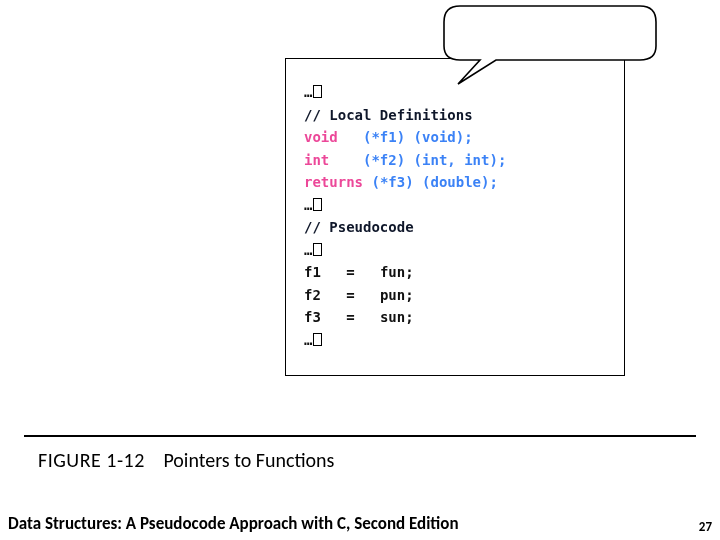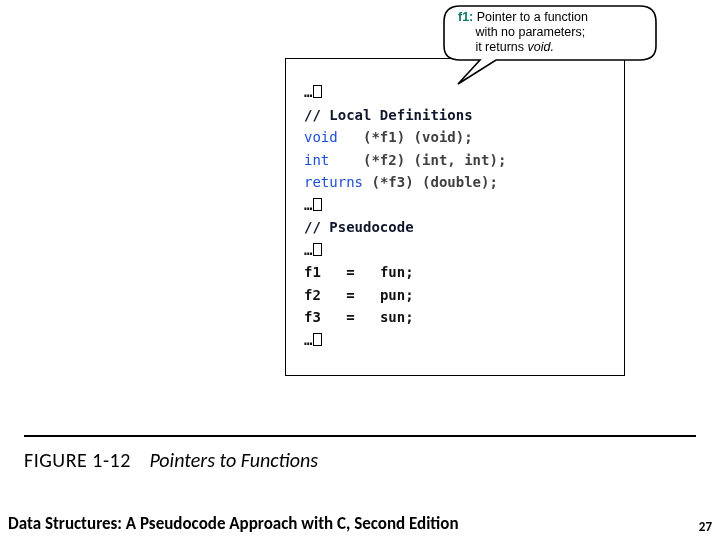--- a/index.html
+++ b/index.html
@@ -24,22 +24,22 @@
     padding: 22px 18px 10px 18px;
     z-index: 1;
   }
   .codebox pre {
     font-family: "Lucida Console", Monaco, Consolas, monospace;
     font-size: 14px;
     line-height: 22.5px;
     white-space: pre;
   }
   .code-comment { color: #0f172a; font-weight: bold; }
-  .code-kw      { color: #1d4ed8; font-weight: normal; }
-  .code-punct   { color: #404040; font-weight: bold; }
+  .code-kw      { color: #ec4899; font-weight: bold; }
+  .code-punct   { color: #3b82f6; font-weight: bold; }
   .code-plain   { color: #111; font-weight: bold; }
   .dotbox {
     display: inline-block;
     width: 9px;
     height: 13px;
     border: 1px solid #000;
     vertical-align: -1px;
     margin-left: 1px;
   }
 
@@ -76,22 +76,22 @@
     background: #000;
   }
   .figcap {
     position: absolute;
     left: 24px;
     top: 448px;
     font-family: "Gill Sans", "Gill Sans MT", Calibri, "Trebuchet MS", sans-serif;
     font-size: 20px;
     color: #000;
   }
-  .figcap .fignum { letter-spacing: 0.5px; margin-right: 14px; }
-  .figcap .figtitle { font-weight: 300; font-style: italic; }
+  .figcap .fignum { letter-spacing: 0.5px; margin-right: 14px; margin-left: 14px; }
+  .figcap .figtitle { font-weight: 300; }
 
   
   .footer-left {
     position: absolute;
     left: 8px;
     bottom: 6px;
     font-family: Calibri, Arial, sans-serif;
     font-size: 17px;
     font-weight: bold;
     color: #000;
@@ -117,26 +117,20 @@
              Q 4 58 20 58
              L 40 58
              L 18 82
              L 56 58
              L 200 58
              Q 216 58 216 44
              L 216 20
              Q 216 4 200 4
              Z" fill="#fff" stroke="#000" stroke-width="1.6"></path>
   </svg>
-  <div class="callout-text">
-    <span class="f1">f1:</span>
-    <span>Pointer to a function</span><br>
-    &nbsp;&nbsp;&nbsp;&nbsp;&nbsp;<span>with no parameters;</span><br>
-    &nbsp;&nbsp;&nbsp;&nbsp;&nbsp;<span>it returns </span><span class="void">void.</span>
-  </div>
 </div>
 
 <div class="codebox">
 <pre><span class="code-plain">…</span><span class="dotbox"></span>
 <span class="code-comment">// Local Definitions</span>
 <span class="code-kw">void</span>   <span class="code-punct">(*f1)</span> <span class="code-punct">(void);</span>
 <span class="code-kw">int</span>    <span class="code-punct">(*f2)</span> <span class="code-punct">(int, int);</span>
 <span class="code-kw">returns</span> <span class="code-punct">(*f3)</span> <span class="code-punct">(double);</span>
 <span class="code-plain">…</span><span class="dotbox"></span>
 <span class="code-comment">// Pseudocode</span>

